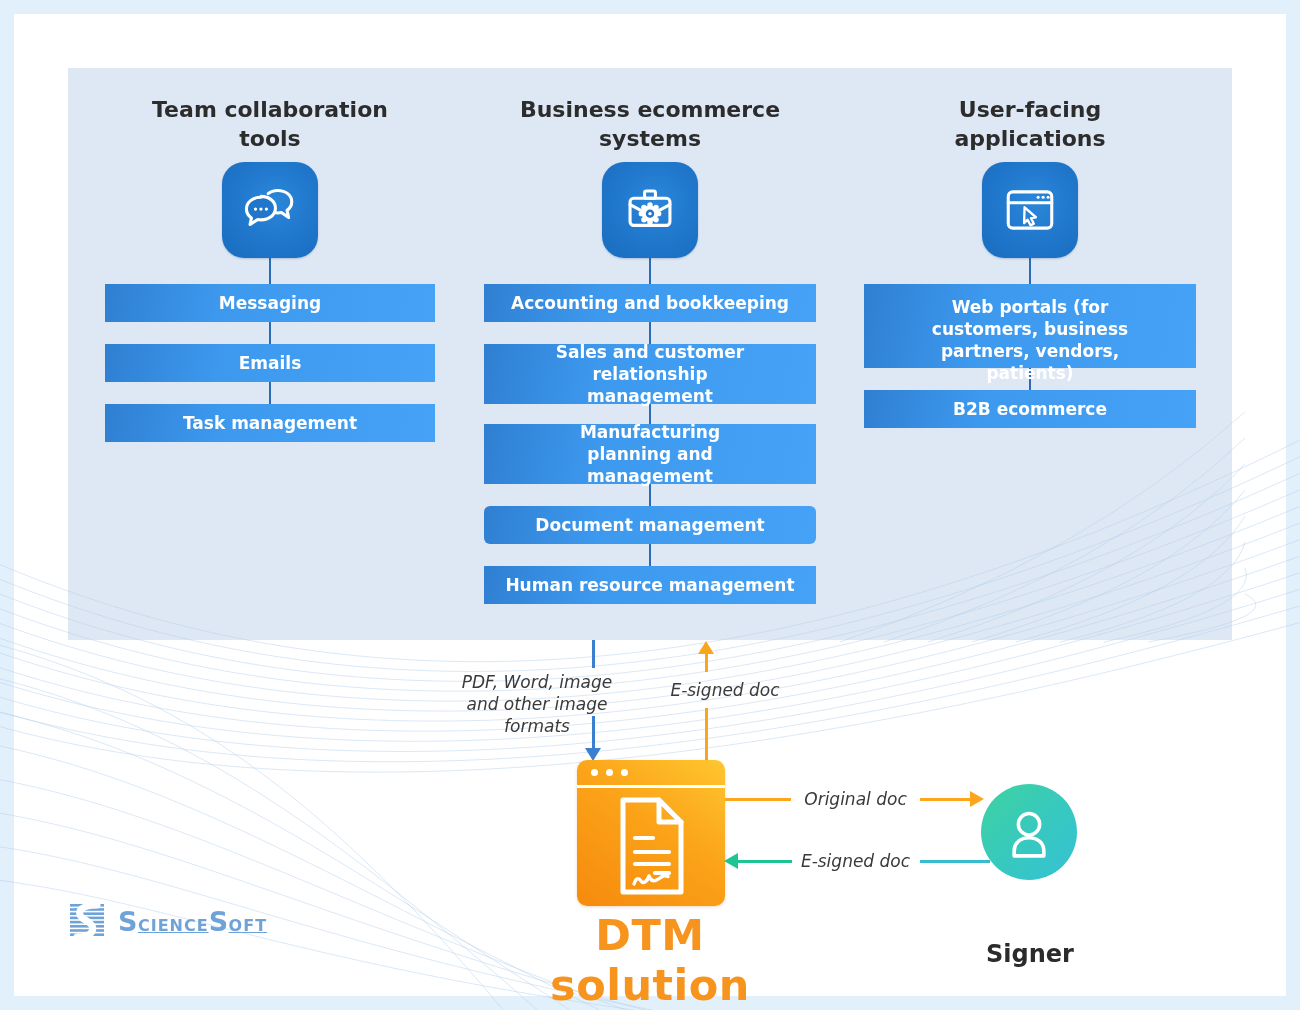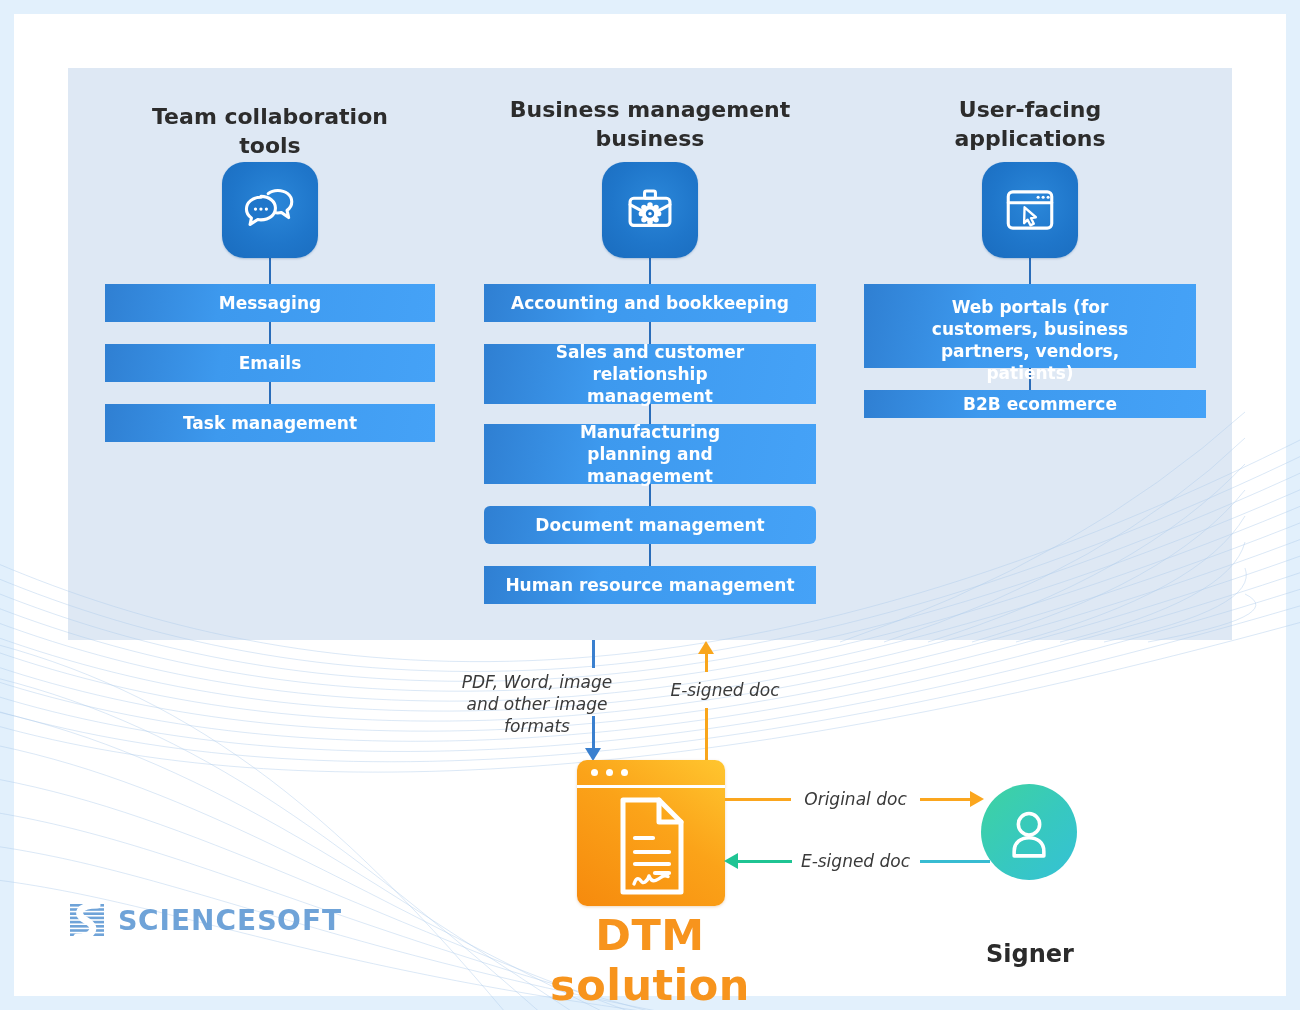--- a/index.html
+++ b/index.html
@@ -9,21 +9,21 @@
     font-family:"DejaVu Sans","Liberation Sans",sans-serif;
   }
   .canvas{position:absolute; left:14px; top:14px; width:1272px; height:982px; background:#ffffff;}
   .panel{position:absolute; left:68px; top:68px; width:1164px; height:572px; background:#DEE8F4; z-index:1;}
   .waves{position:absolute; left:0; top:0; z-index:2; pointer-events:none;}
 
   .col-title{
     position:absolute; z-index:3; text-align:center;
     font-size:22px; font-weight:700; color:#2c2c2c; line-height:1.3;
   }
-  .t1{left:140px; top:103px; width:260px;}
+  .t1{left:140px; top:96px; width:260px;}
   .t2{left:500px; top:96px; width:300px;}
   .t3{left:890px; top:96px; width:280px;}
 
   .tile{
     position:absolute; top:162px; width:96px; height:96px; border-radius:22px;
     background:radial-gradient(circle at 55% 42%, #2B87D9 0%, #1F76CA 55%, #1A6CBE 100%);
     z-index:3; display:flex; align-items:center; justify-content:center;
     box-shadow:0 1px 2px rgba(20,70,130,.25);
   }
   .vline{position:absolute; width:2px; background:#2A6CB8; z-index:2;}
@@ -65,21 +65,21 @@
     position:absolute; left:981px; top:784px; width:96px; height:96px; border-radius:50%;
     background:linear-gradient(135deg,#3ED3A0 0%, #37C8C0 55%, #35C1D6 100%);
     z-index:3; display:flex; align-items:center; justify-content:center;
   }
   .signer-label{
     position:absolute; left:955px; top:892px; width:150px; z-index:3; text-align:center;
     font-size:24px; font-weight:700; color:#2b2b2b;margin-top:48px;
   }
   .logo{position:absolute; left:66px; top:900px; z-index:3; display:flex; align-items:center; gap:10px;}
   .logo-text{color:#6FA3D8; font-weight:600; font-size:27px; letter-spacing:.5px; line-height:1;}
-  .logo-text .sc{font-size:28px; text-transform:uppercase; letter-spacing:1px;}
+  .logo-text .sc{font-size:16px; text-transform:uppercase; letter-spacing:1px;text-decoration:underline;}
   .block-line{display:block;}
   .w230{max-width:230px;} .w220{max-width:220px;} .w252{max-width:252px;margin-top:28px;}
 </style>
 </head>
 <body>
 
 <div class="frame">
   <div class="canvas"></div>
   <div class="panel"></div>
 
@@ -110,21 +110,21 @@
       <path d="M 928 642 Q 1140 576 1245 464"></path>
       <path d="M 972 642 Q 1170 584 1245 490"></path>
       <path d="M 1016 642 Q 1200 592 1245 516"></path>
       <path d="M 1060 642 Q 1230 600 1245 542"></path>
       <path d="M 1104 642 Q 1260 608 1245 568"></path>
       <path d="M 1148 642 Q 1290 616 1245 594"></path>
     </g>
   </svg>
 
   <div class="col-title t1">Team collaboration tools</div>
-  <div class="col-title t2">Business management business</div>
+  <div class="col-title t2">Business ecommerce systems</div>
   <div class="col-title t3">User-facing applications</div>
 
   <div class="vline" style="left:269px; top:258px; height:160px;"></div>
   <div class="vline" style="left:649px; top:258px; height:322px;"></div>
   <div class="vline" style="left:1029px; top:258px; height:140px;"></div>
 
   <div class="tile" style="left:222px;">
     <svg width="58" height="58" viewBox="0 0 64 64" fill="none" stroke="#fff" stroke-width="3.4" stroke-linecap="round" stroke-linejoin="round">
       <path d="M30 14 c2.5,-2.2 6.5,-3.6 10.5,-3.6 c8.8,0 15.5,5.3 15.5,12.5 c0,3.9 -2,7.3 -5.2,9.5 l1.8,8 l-8,-5.6 c-1.3,0.3 -2.7,0.45 -4.1,0.45 c-1.5,0 -3,-0.2 -4.4,-0.5"></path>
       <path fill="#1F76CA" d="M22 18 c-9,0 -16,5.5 -16,13 c0,4 2,7.5 5.5,9.8 L10 48 l8.5,-5.5 c1.1,0.25 2.3,0.4 3.5,0.4 c9,0 16,-5.5 16,-13 c0,-7.5 -7,-12.9 -16,-12.9 z"></path>
@@ -190,21 +190,21 @@
   <div class="bar" style="left:484px; top:506px; width:332px; height:38px;border-radius:6px;">
     <span>Document management</span>
   </div>
   <div class="bar" style="left:484px; top:566px; width:332px; height:38px;">
     <span>Human resource management</span>
   </div>
 
   <div class="bar" style="left:864px; top:284px; width:332px; height:84px;">
     <span class="w252">Web portals (for customers, business partners, vendors, patients)</span>
   </div>
-  <div class="bar" style="left:864px; top:390px; width:332px; height:28px;padding-left:10px;">
+  <div class="bar" style="left:864px; top:390px; width:332px; height:38px;">
     <span>B2B ecommerce</span>
   </div>
 
   <div class="seg-v" style="left:592px; top:640px; height:28px; background:#3A80CF;"></div>
   <div class="flow-label" style="left:437px; top:672px; width:200px;">
     <span class="block-line">PDF, Word, image</span>
     <span class="block-line">and other image formats</span>
   </div>
   <div class="seg-v" style="left:592px; top:716px; height:32px; background:#3A80CF;"></div>
   <div class="arrow-down" style="left:585px; top:748px;"></div>

